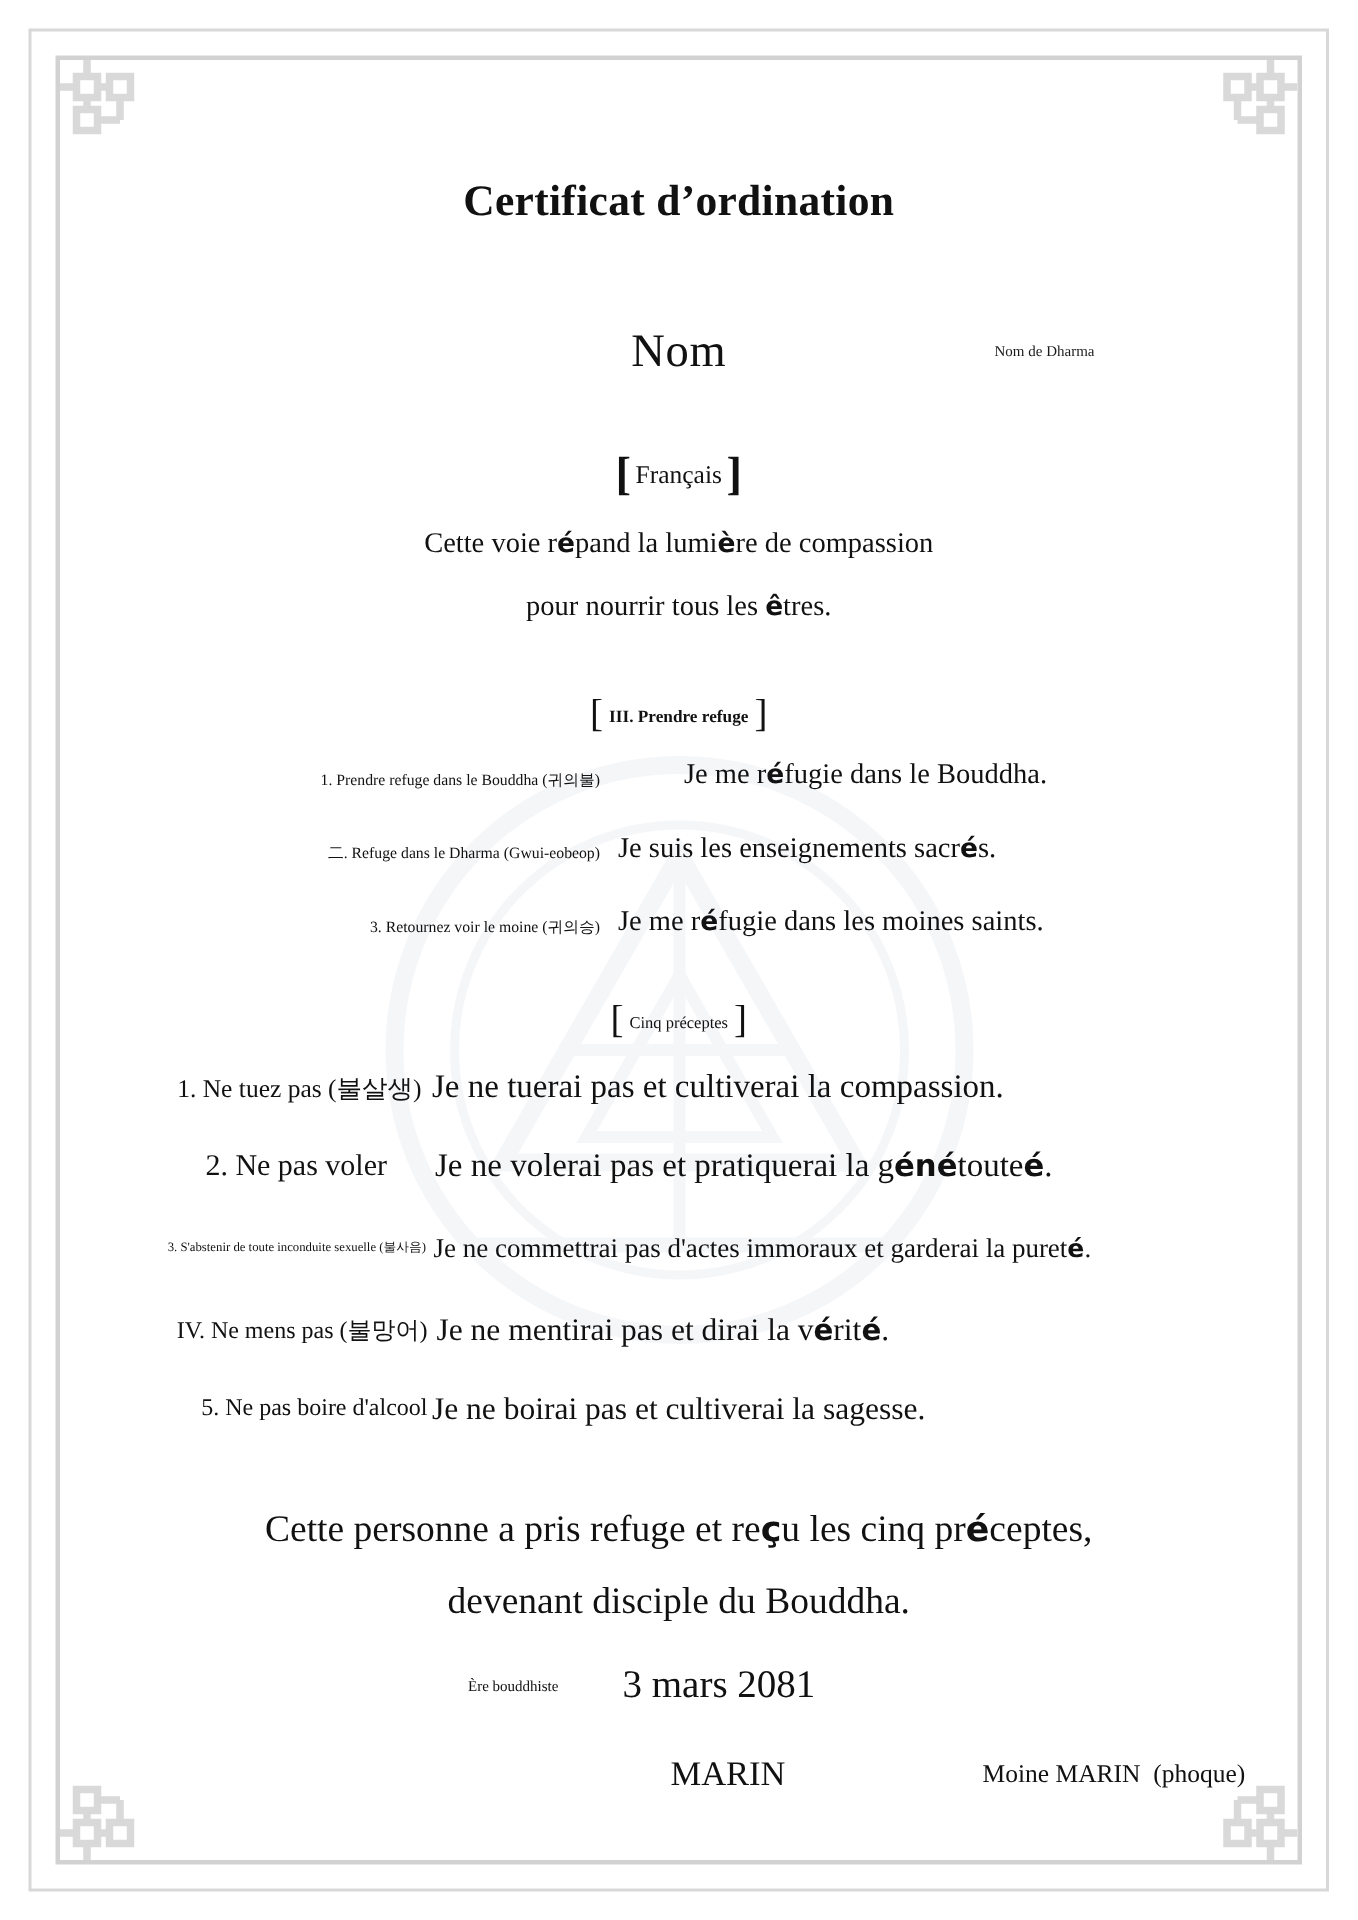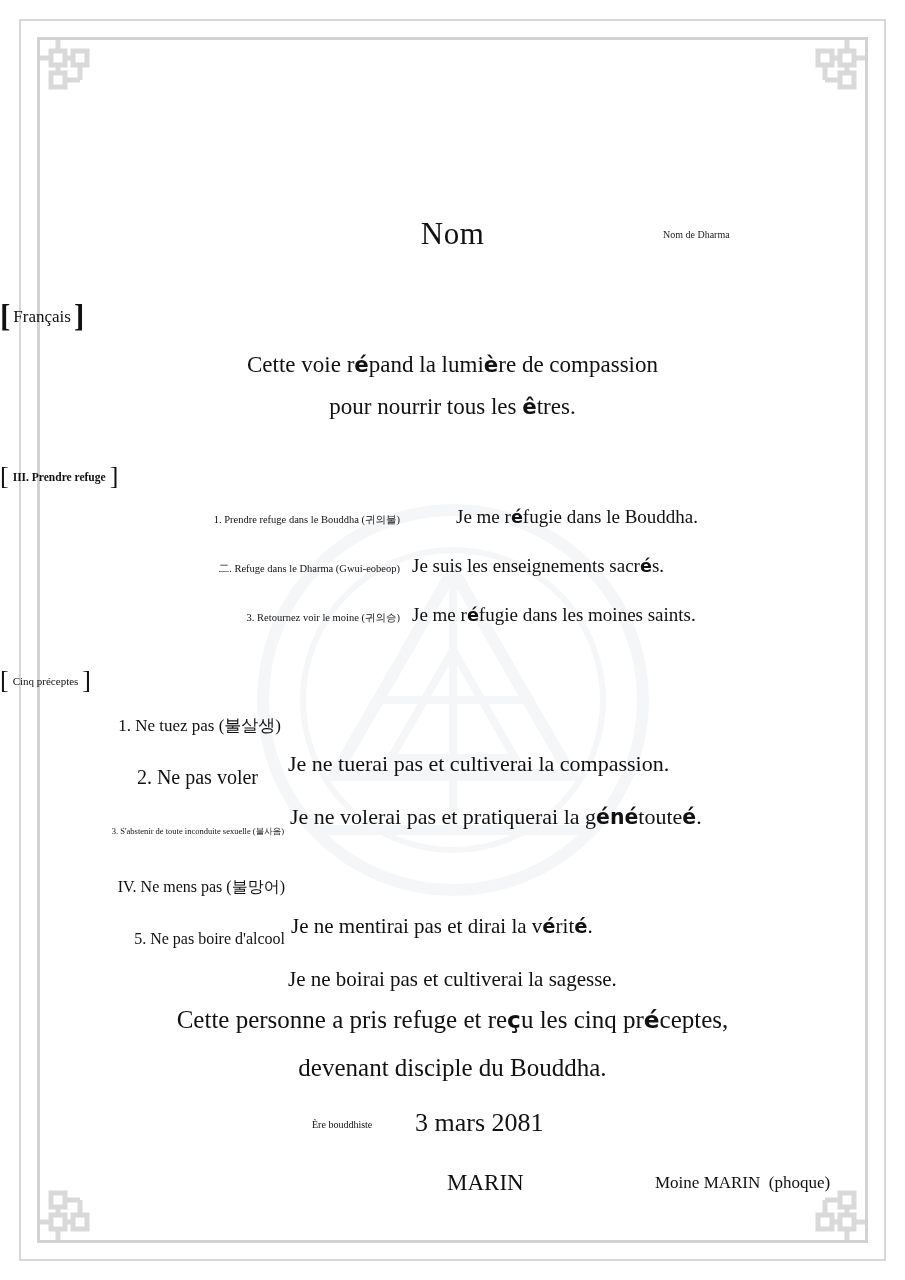--- a/index.html
+++ b/index.html
@@ -103,42 +103,42 @@
     top: 13px;
     font-size: 10px;
     color: #1a1a1a;
     white-space: nowrap;
   }
 
   
   .bracket-head {
     left: 0;
     width: 905px;
-    text-align: left;
+    text-align: center;
     white-space: nowrap;
   }
   .bk {
     font-size: 31px;
     font-weight: bold;
     vertical-align: -4px;
     line-height: 1;
   }
   .bk-sm { font-size: 26px; vertical-align: -3px; }
   .bracket-label {
     font-size: 17px;
     padding: 0 3px;
   }
   .bracket-label.tiny { font-size: 11px; padding: 0 4px; }
   .bracket-label.mid  { font-size: 11.5px; padding: 0 4px; font-weight: bold; }
 
   .verse {
     left: 0;
     width: 905px;
     text-align: center;
-    font-size: 23px;
+    font-size: 19px;
   }
 
   
   .ac {
     font-family: "DejaVu Sans", sans-serif;
     font-weight: bold;
     font-size: 0.93em;
   }
 
   
@@ -166,21 +166,20 @@
     height: 36px;
   }
   .prow .plbl {
     position: absolute;
     text-align: right;
     white-space: nowrap;
   }
   .prow .ptxt {
     position: absolute;
     white-space: nowrap;
-    margin-top: 40px;
   }
 
   .closing {
     left: 0;
     width: 905px;
     text-align: center;
     font-size: 25px;
   }
 
   .date-sub {
@@ -266,20 +265,21 @@
       <path d="M200 70 L318 275 L82 275 Z" fill="none" stroke="#5a6a95" stroke-width="12"></path>
       <path d="M200 150 L262 258 L138 258 Z" fill="none" stroke="#5a6a95" stroke-width="8"></path>
       <path d="M200 70 L200 330" stroke="#5a6a95" stroke-width="8"></path>
       <path d="M120 200 L280 200" stroke="#5a6a95" stroke-width="8"></path>
       <path d="M60 330 L340 330" stroke="#5a6a95" stroke-width="10"></path>
     </svg>
   </div>
 
   <div class="content">
 
+    <div class="abs title">Certificat d’ordination</div>
 
     <div class="abs name-row">
       <div class="name-main">Nom</div>
       <div class="name-sub">Nom de Dharma</div>
     </div>
 
     <div class="abs bracket-head" style="top:300px;">
       <span class="bk">[</span><span class="bracket-label">Français</span><span class="bk">]</span>
     </div>
 
@@ -318,20 +318,21 @@
       <span class="ptxt" style="left:288px; top:0; font-size:22px;"><span>Je ne tuerai pas et cultiverai la compassion.</span></span>
     </div>
 
     <div class="abs prow" style="top:764px;">
       <span class="plbl" style="right:647px; top:2px; font-size:20px;">2. Ne pas voler</span>
       <span class="ptxt" style="left:290px; top:0; font-size:22px;"><span>Je ne volerai pas et pratiquerai la g</span><span class="ac">éné</span><span>toute</span><span class="ac">é</span><span>.</span></span>
     </div>
 
     <div class="abs prow" style="top:822px;">
       <span class="plbl" style="right:621px; top:4px; font-size:8.5px;">3. S'abstenir de toute inconduite sexuelle (불사음)</span>
+      <span class="ptxt" style="left:289px; top:0; font-size:18px;"><span>Je ne commettrai pas d'actes immoraux et garderai la puret</span><span class="ac">é</span><span>.</span></span>
     </div>
 
     <div class="abs prow" style="top:874px;">
       <span class="plbl" style="right:620px; top:3px; font-size:16px;">IV. Ne mens pas (불망어)</span>
       <span class="ptxt" style="left:291px; top:0; font-size:21px;"><span>Je ne mentirai pas et dirai la v</span><span class="ac">é</span><span>rit</span><span class="ac">é</span><span>.</span></span>
     </div>
 
     <div class="abs prow" style="top:927px;">
       <span class="plbl" style="right:620px; top:3px; font-size:16px;">5. Ne pas boire d'alcool</span>
       <span class="ptxt" style="left:288px; top:0; font-size:21px;"><span>Je ne boirai pas et cultiverai la sagesse.</span></span>

